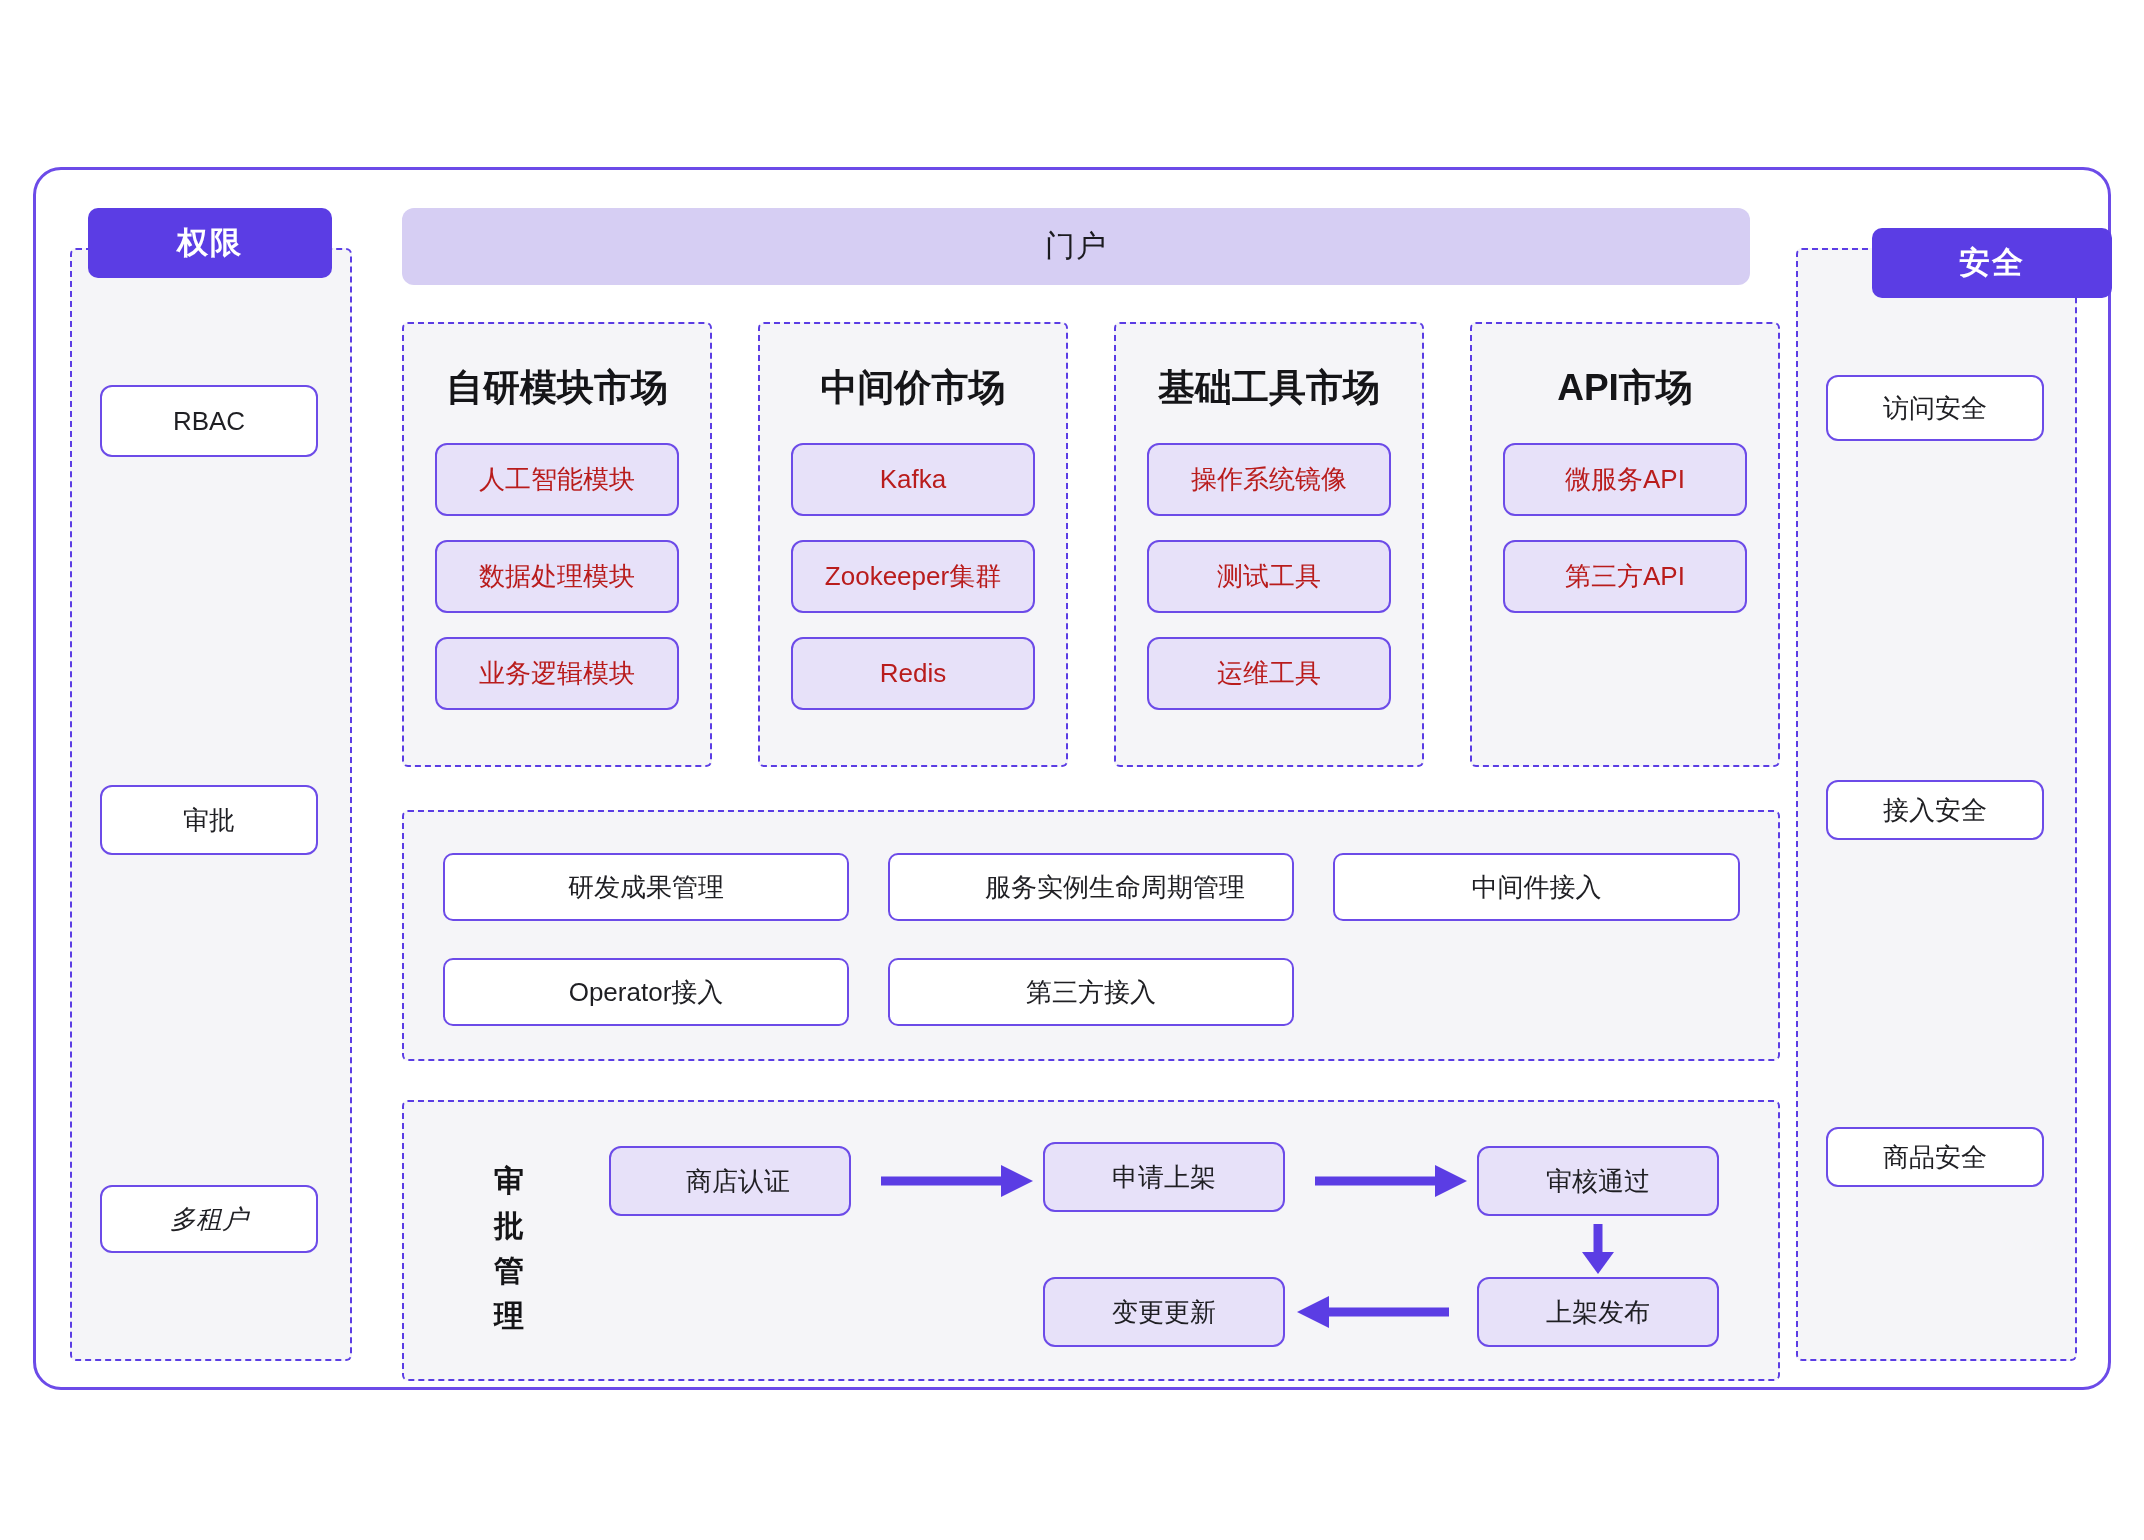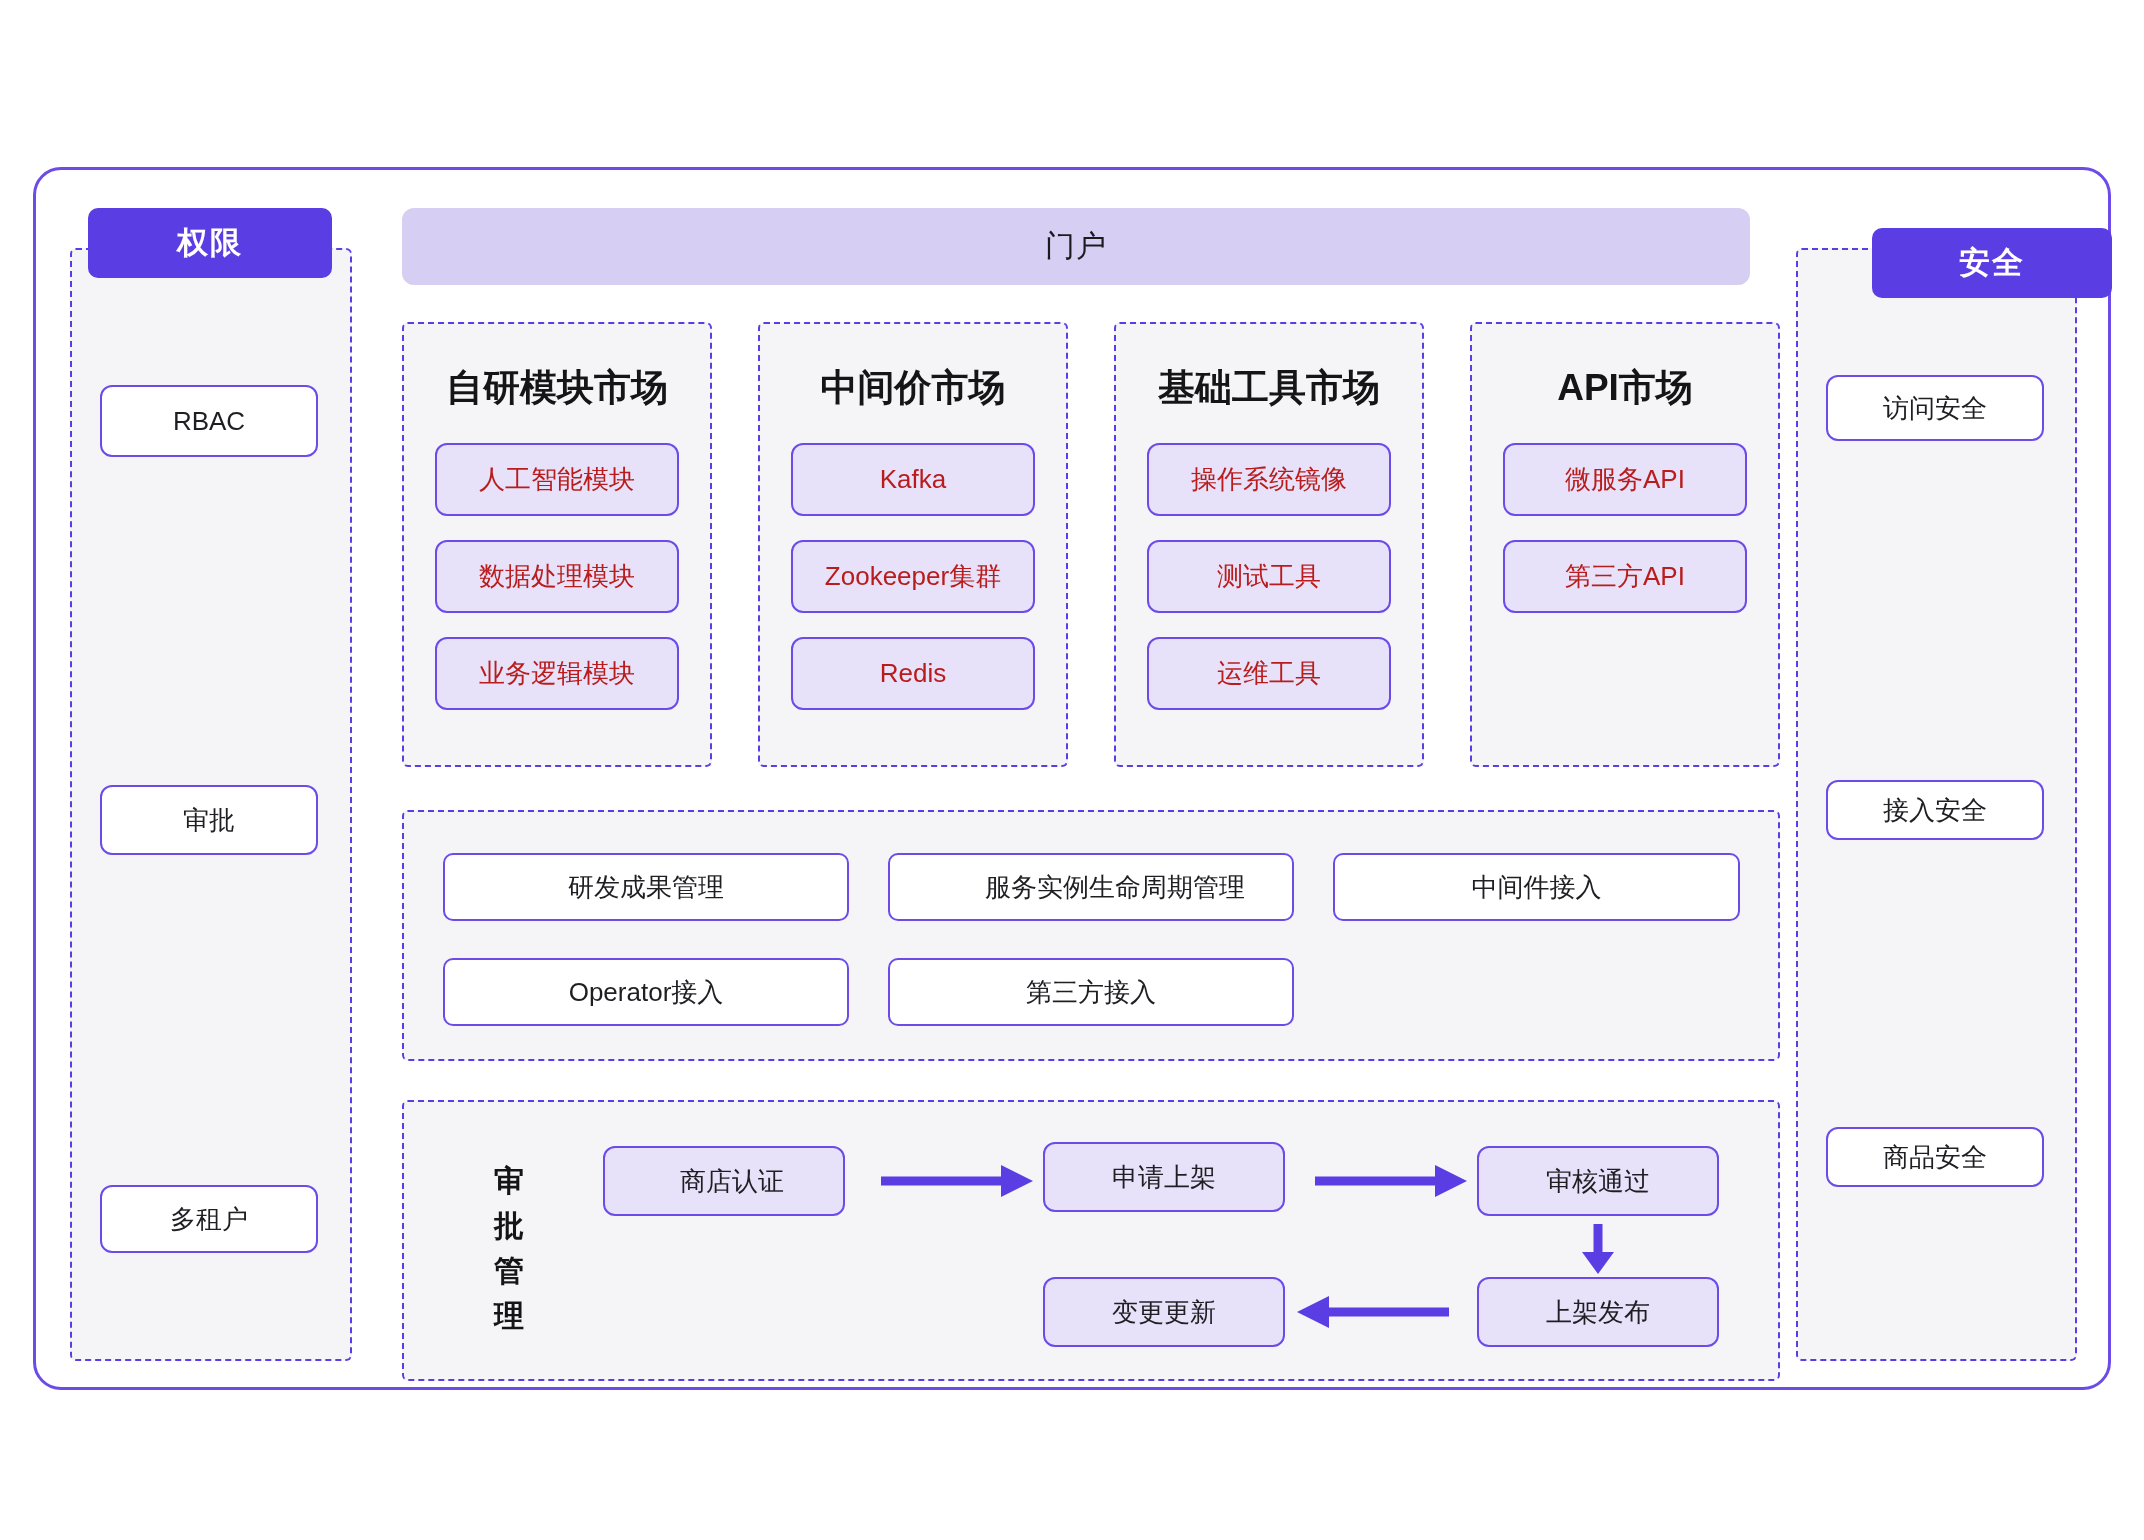--- a/index.html
+++ b/index.html
@@ -27,21 +27,21 @@
   .hdr-left  { left:88px;   top:208px; width:244px; }
   .hdr-right { left:1872px; top:208px; width:240px;margin-top:20px; }
   
   .wbox {
     position:absolute; background:#ffffff; border:2px solid #6c4be8; border-radius:12px;
     display:flex; align-items:center; justify-content:center; font-size:26px;
     box-sizing:border-box; z-index:2; color:#1f1f23;
   }
   #lb0 { left:100px;  top:385px;  width:218px; height:72px; }
   #lb1 { left:100px;  top:785px;  width:218px; height:70px; }
-  #lb2 { left:100px;  top:1185px; width:218px; height:68px; }
+  #lb2 { left:100px;  top:1185px; width:218px; height:68px;font-style:italic; }
   #rb0 { left:1826px; top:375px;  width:218px; height:66px; }
   #rb1 { left:1826px; top:780px;  width:218px; height:60px; }
   #rb2 { left:1826px; top:1127px; width:218px; height:60px; }
   
   .banner {
     position:absolute; left:402px; top:208px; width:1348px; height:77px;
     background:#d6cef3; border-radius:12px; color:#1b1b1f;
     display:flex; align-items:center; justify-content:center;
     font-size:30px; font-weight:500; letter-spacing:1px; z-index:3;
   }
@@ -80,21 +80,21 @@
   .vlabel {
     position:absolute; left:90px; top:64px;
     display:flex; flex-direction:column; gap:15px;
     font-size:30px; font-weight:bold; line-height:30px; text-align:center; color:#151518;
   }
   .fbox {
     position:absolute; width:242px; height:70px; box-sizing:border-box;
     background:#e7e1f9; border:2px solid #6c4be8; border-radius:12px;
     display:flex; align-items:center; justify-content:center; font-size:26px; color:#1f1f23;
   }
-  #f0 { left:199px;  top:44px;padding-left:16px; }
+  #f0 { left:205px;  top:44px;padding-left:16px; }
   #f1 { left:639px;  top:40px; }
   #f2 { left:1073px; top:44px; }
   #f3 { left:1073px; top:175px; }
   #f4 { left:639px;  top:175px; }
   .arrows { position:absolute; left:0; top:0; pointer-events:none; }
 </style>
 </head>
 <body>
 
 <div class="canvas">

